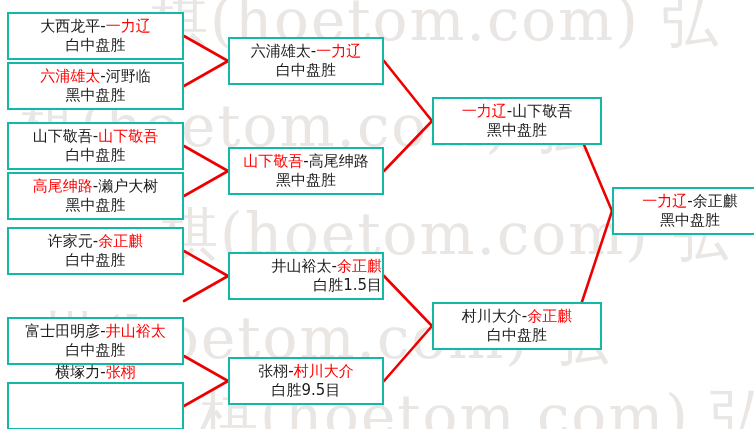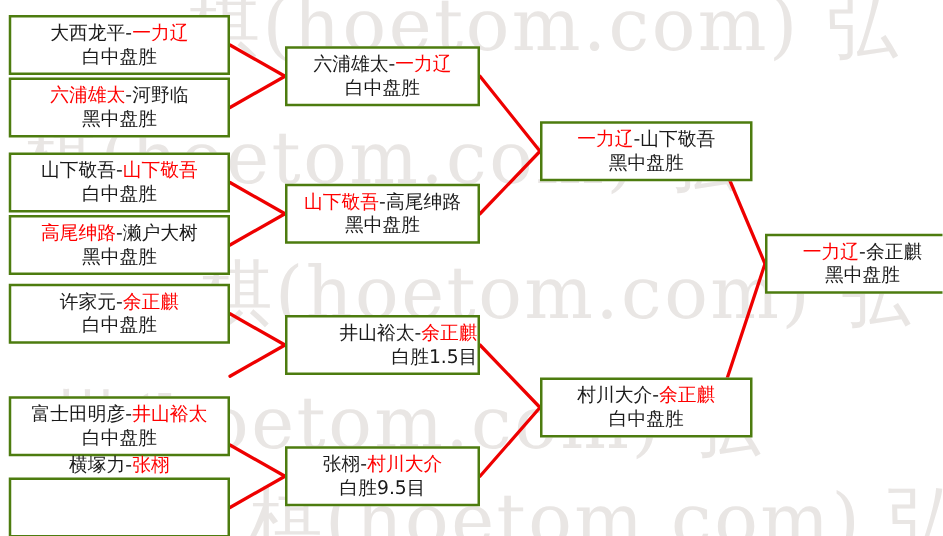--- a/index.html
+++ b/index.html
@@ -32,21 +32,21 @@
   .wm.r5{left:200px;top:378px;}
 
   
   #links{position:absolute;left:0;top:0;width:754px;height:429px;z-index:1;}
 
   
   .node{
     position:absolute;
     box-sizing:border-box;
     background:#ffffff;
-    border:2px solid #4d7c0f;
+    border:2px solid #14b8a6;
     z-index:2;
     display:flex;
     flex-direction:column;
     align-items:center;
     justify-content:center;
     font-family:"DejaVu Sans","Liberation Sans",sans-serif;
     line-height:1.18;
   }
   .pairing{
     font-size:15px;

